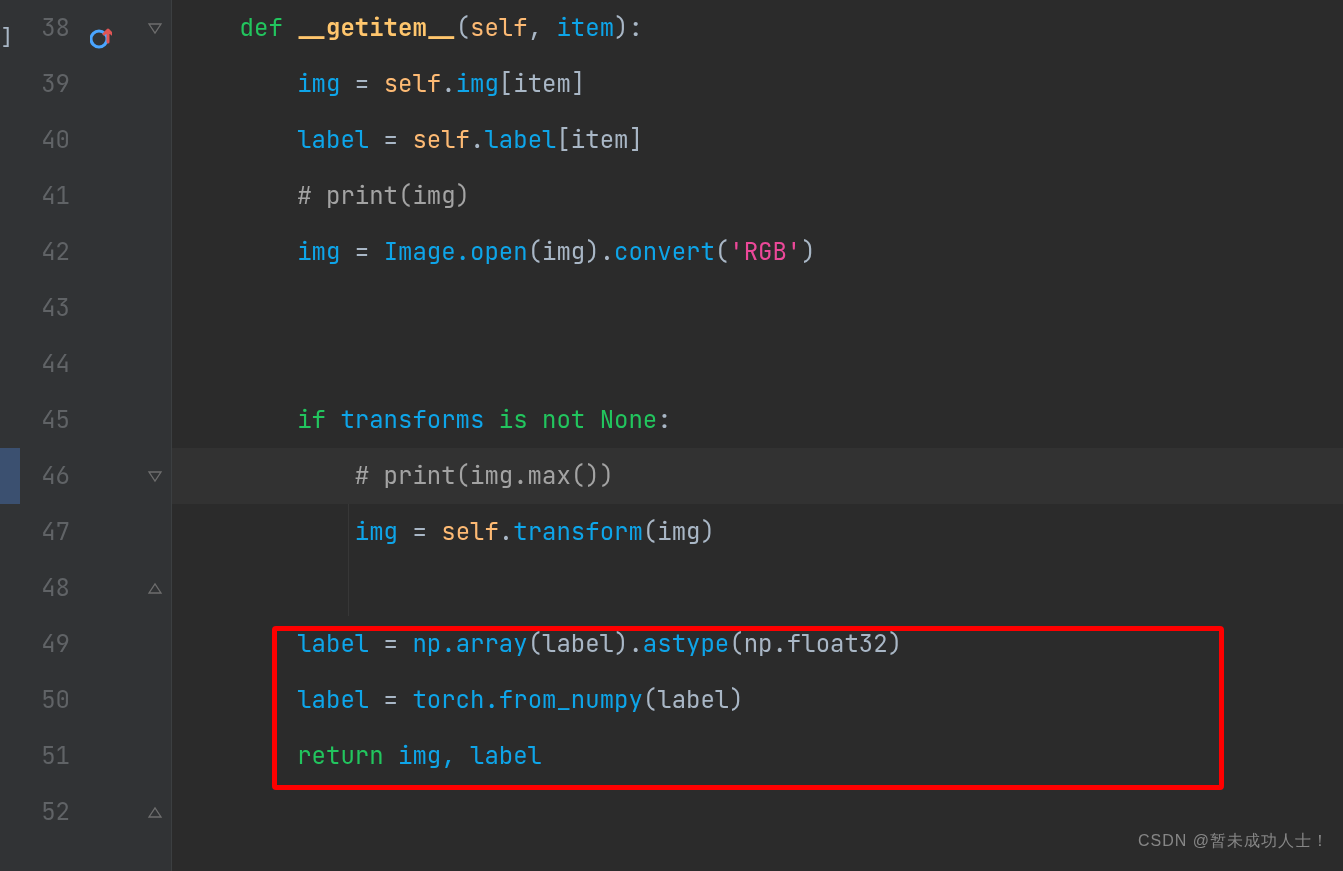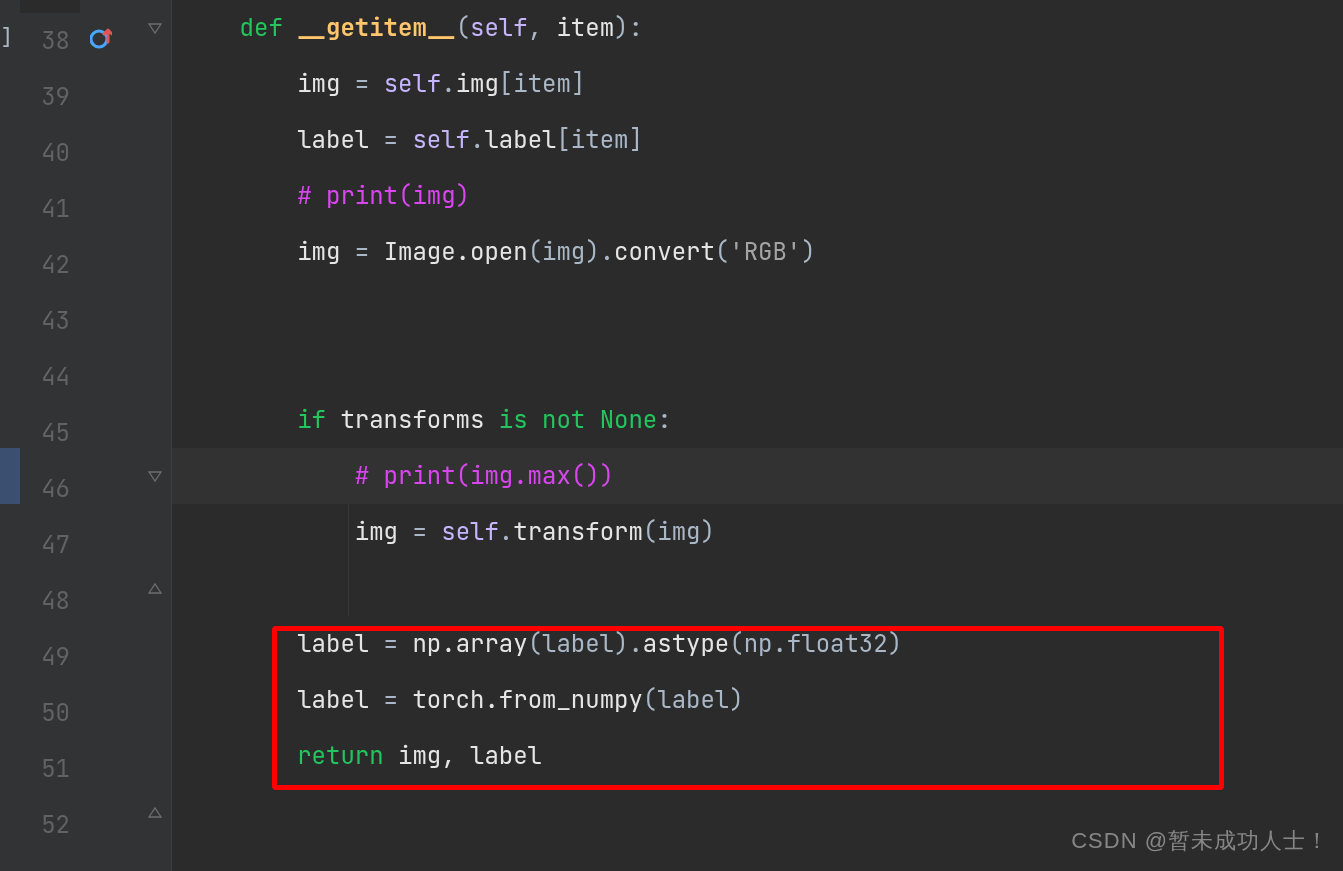--- a/index.html
+++ b/index.html
@@ -31,21 +31,20 @@
     font-size: 22px;
   }
   .gutter {
     width: 60px;
     flex-shrink: 0;
     background: #313335;
     text-align: right;
     padding-right: 10px;
     color: #606366;
     user-select: none;
-    margin-top: 13px;
   }
   .gutter .ln { height: 56px; }
   .gutter-icons {
     width: 58px;
     flex-shrink: 0;
     background: #313335;
     position: relative;
   }
   .fold-col {
     width: 34px;
@@ -67,43 +66,43 @@
   .highlight-line {
     position: absolute;
     left: 0;
     right: 0;
     top: calc(56px * 8);
     height: 56px;
     background: #323232;
   }
   .c-kw { color: #22c55e; }
   .c-def { color: #ffc66d; font-weight: bold; }
-  .c-self { color: #c4b5fd; }
-  .c-id { color: #e5e5e5; }
+  .c-self { color: #fdba74; }
+  .c-id { color: #0ea5e9; }
   .c-punct { color: #a9b7c6; }
-  .c-comment { color: #d946ef; }
-  .c-str { color: #a3a3a3; }
+  .c-comment { color: #a3a3a3; }
+  .c-str { color: #ec4899; }
   .indent-guide {
     position: absolute;
     top: 0;
     bottom: 0;
     width: 1px;
     background: #373737;
   }
   .red-box {
     position: absolute;
     border: 5px solid #ff0000;
     border-radius: 4px;
     pointer-events: none;
   }
   .watermark {
     position: absolute;
     right: 14px;
     bottom: 2px;
-    font-size: 22px;
+    font-size: 16px;
     color: rgba(210,210,210,0.55);
     font-family: sans-serif;
     letter-spacing: 1px;
   }
   .override-icon {
     position: absolute;
     width: 22px; height: 22px;
     top: 14px; left: 10px;
   }
   .fold-handle {

